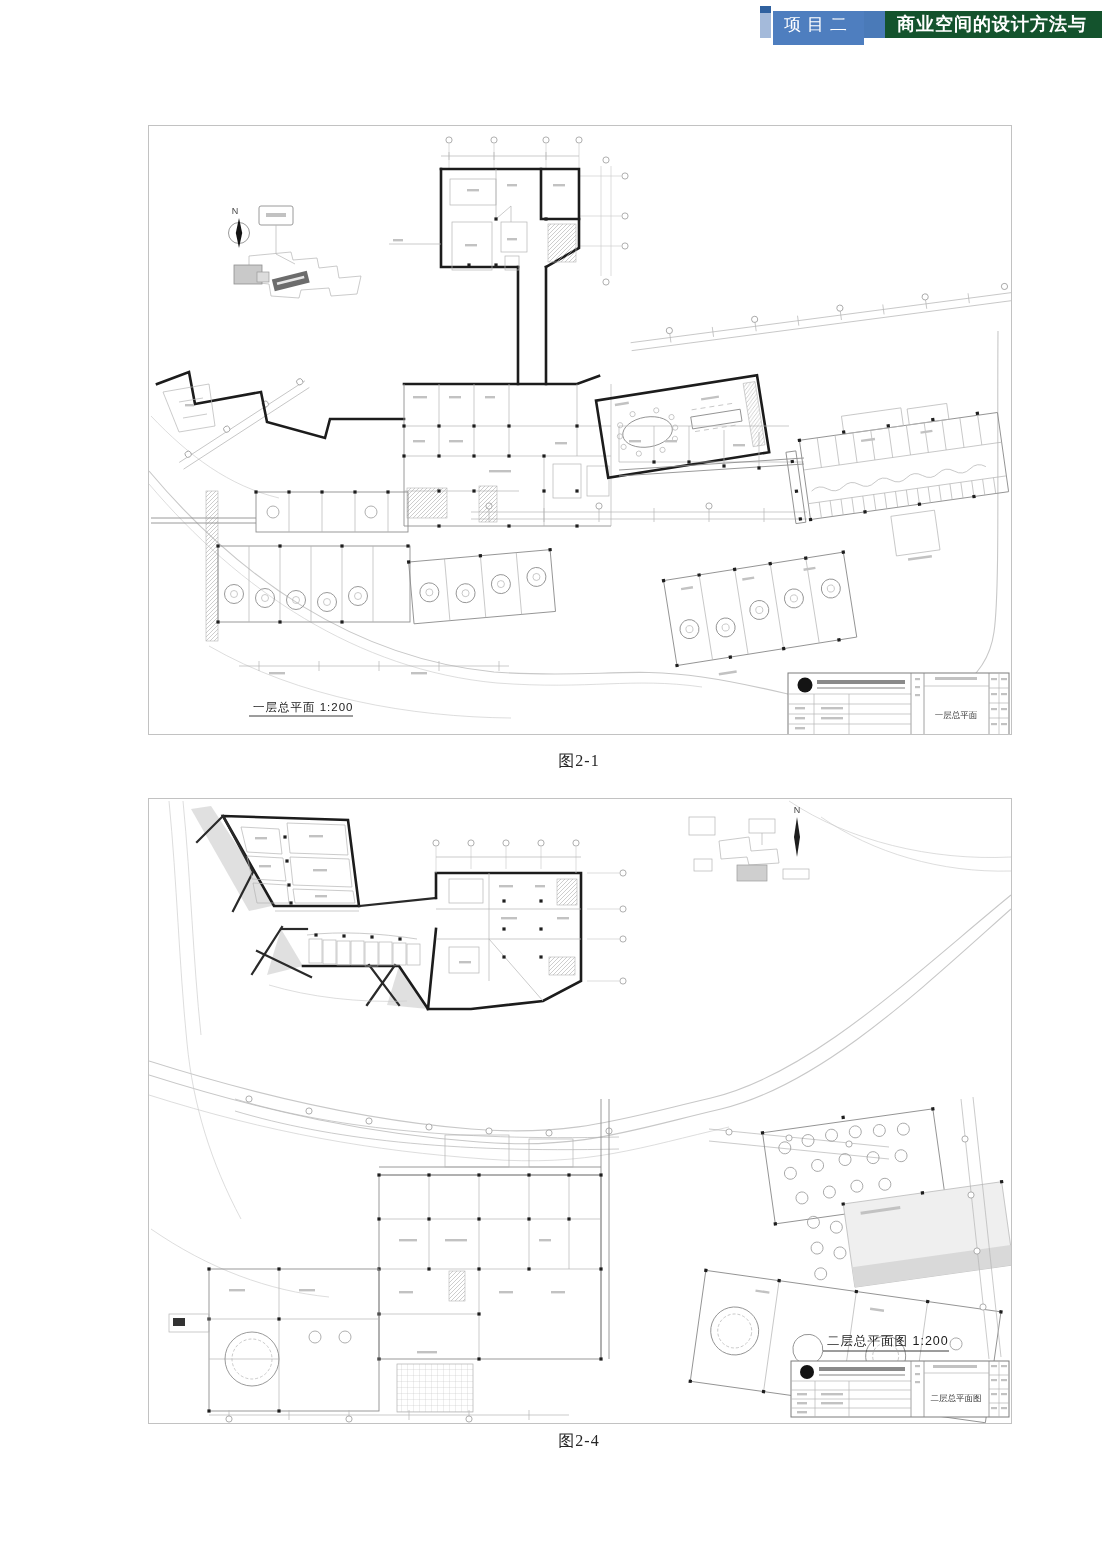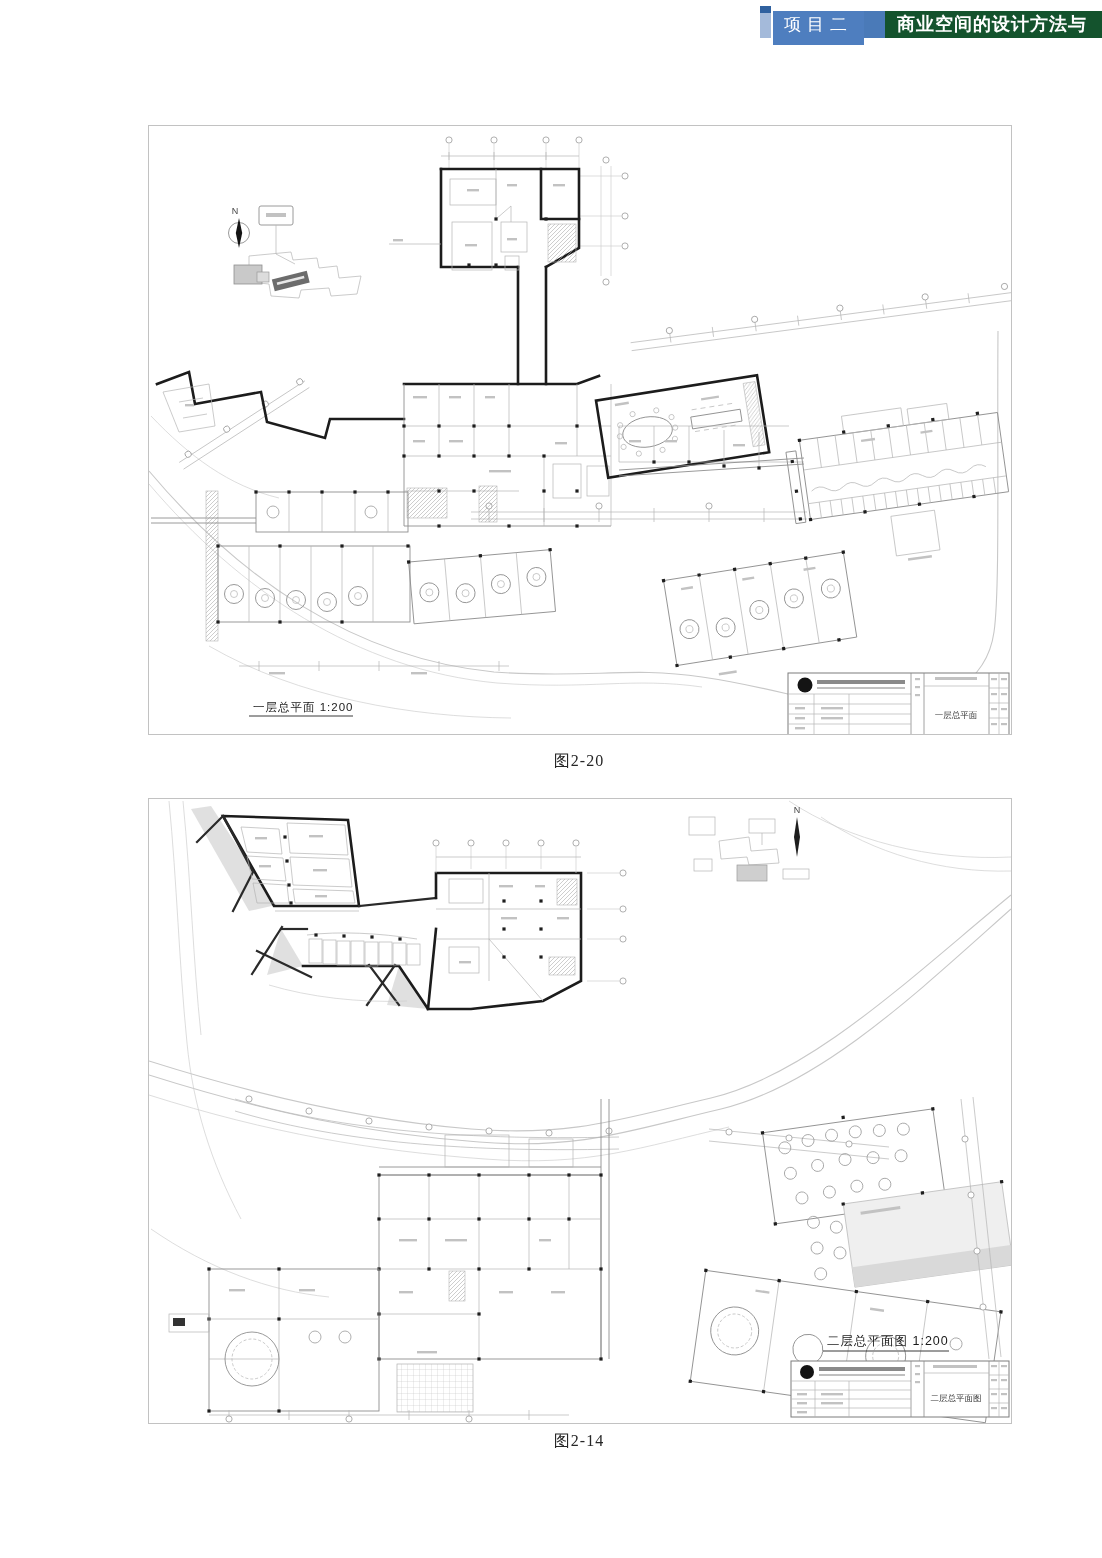--- a/index.html
+++ b/index.html
@@ -361,21 +361,21 @@
     <rect x="842" y="597" width="6" height="2.2" class="tx"></rect>
         <rect x="852" y="597" width="6" height="2.2" class="tx"></rect>
   </g>
 
   <g>
     <text class="planlbl" x="104" y="585">一层总平面 1:200</text>
     <line x1="100" y1="590" x2="204" y2="590" stroke="#3a3a3a" stroke-width="1"></line>
   </g>
 </svg>
 </div>
-<div class="caption" id="cap1">图2-20</div>
+<div class="caption" id="cap1">图2-1</div>
 
 <div class="fig" id="fig2">
 <svg width="862" height="624" viewBox="0 0 862 624">
 
   <g>
     <path class="rd" d="M0,262 C120,300 222,322 322,330 C422,338 472,320 562,299 C662,275 762,178 862,96"></path>
     <path class="rd" d="M0,276 C120,314 222,335 330,343 C432,351 482,331 572,310 C672,286 772,190 862,110"></path>
     <path class="lt" d="M0,296 C120,334 224,352 336,360 C440,368 492,348 580,328"></path>
     <path class="lt" d="M640,2 C700,42 782,62 862,58"></path>
     <path class="lt" d="M672,18 C724,54 792,74 862,72"></path>
@@ -653,13 +653,13 @@
         <rect x="852" y="566" width="6" height="2.2" class="tx"></rect>
     <rect x="842" y="580" width="6" height="2.2" class="tx"></rect>
         <rect x="852" y="580" width="6" height="2.2" class="tx"></rect>
     <rect x="842" y="594" width="6" height="2.2" class="tx"></rect>
         <rect x="852" y="594" width="6" height="2.2" class="tx"></rect>
     <rect x="842" y="608" width="6" height="2.2" class="tx"></rect>
         <rect x="852" y="608" width="6" height="2.2" class="tx"></rect>
   </g>
 </svg>
 </div>
-<div class="caption" id="cap2">图2-14</div>
+<div class="caption" id="cap2">图2-4</div>
 
 </body></html>

